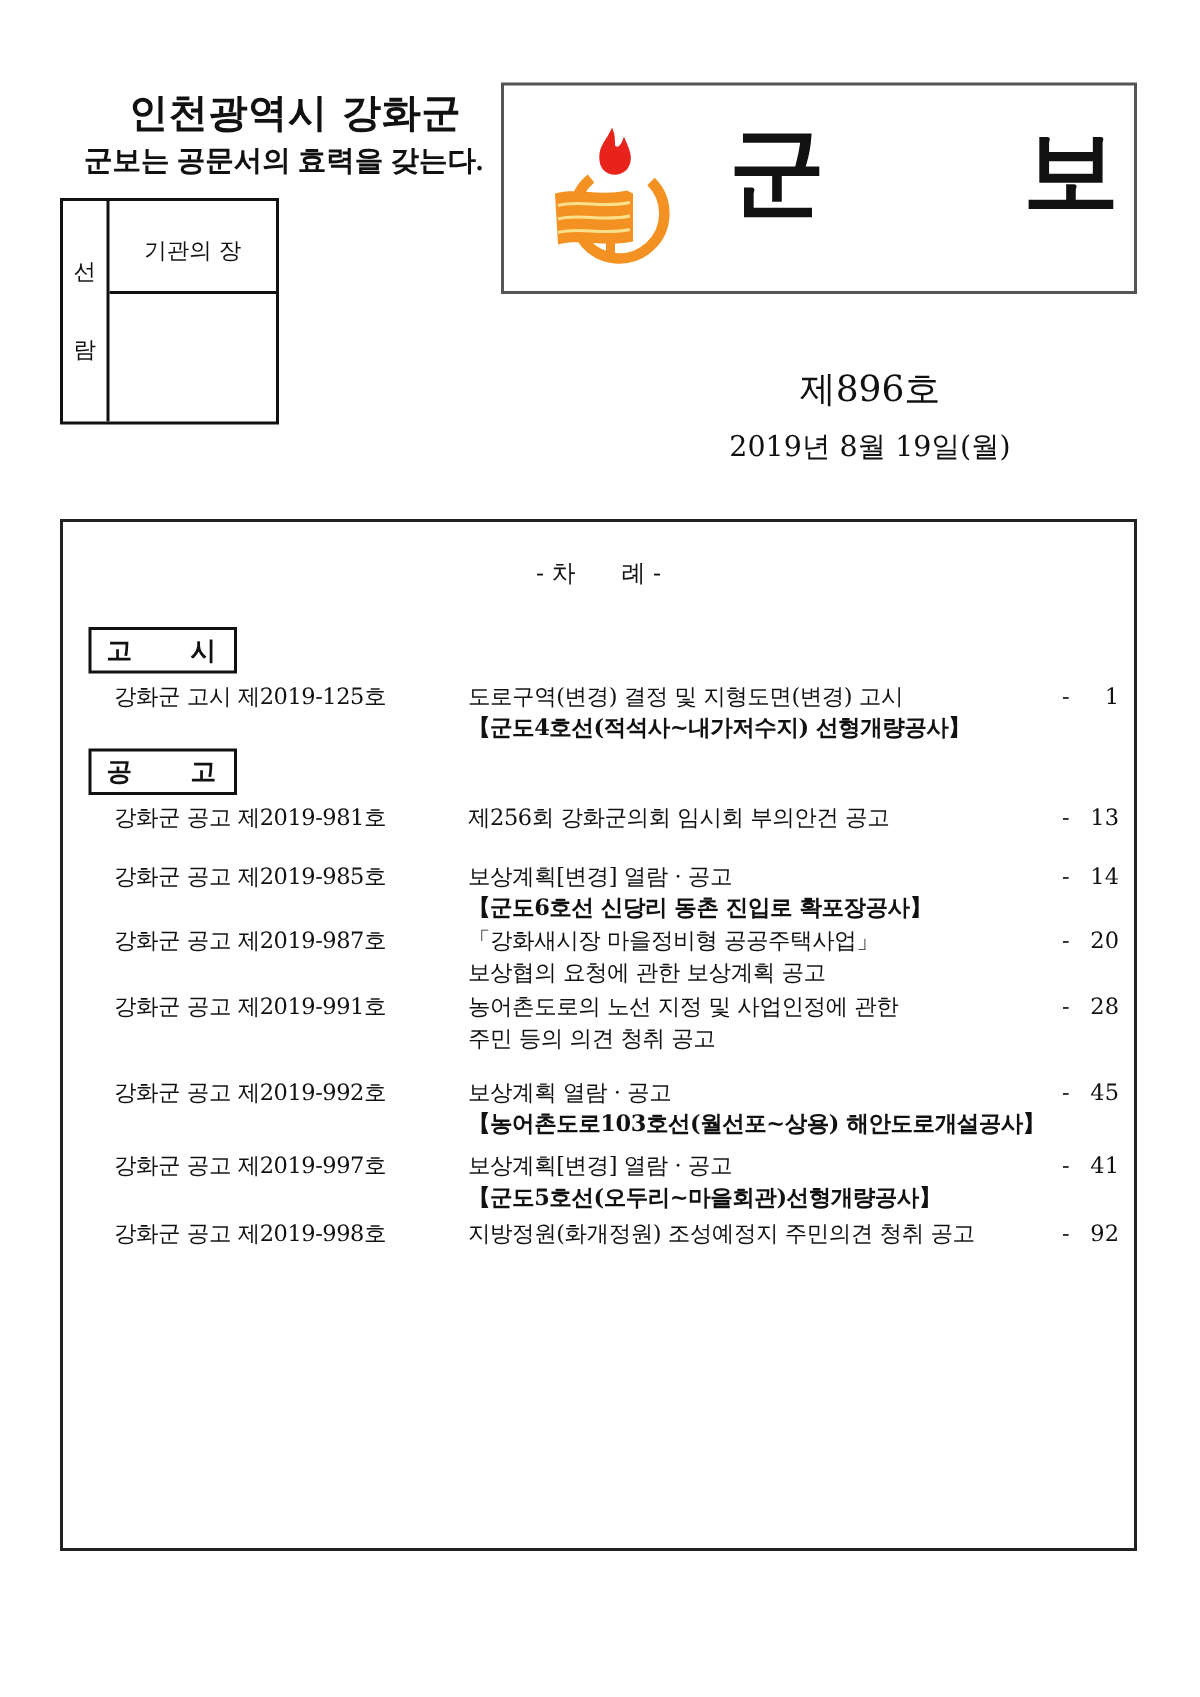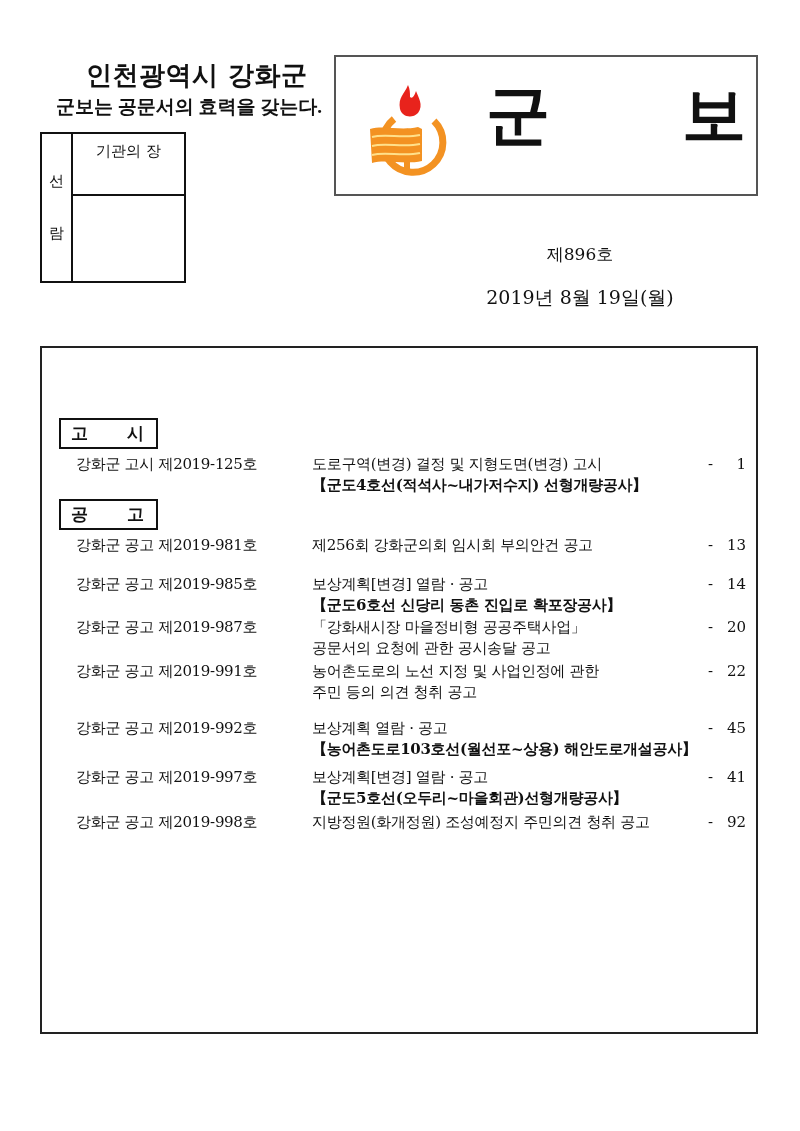--- a/index.html
+++ b/index.html
@@ -23,40 +23,40 @@
   }
   .review-label {
     width: 31px; border-right: 2px solid #111;
     display: flex; flex-direction: column; justify-content: space-around; align-items: center;
     font-family: "DejaVu Sans", "Liberation Sans", sans-serif; font-size: 15px;
     padding: 22px 0 22px 0;
   }
   .review-cells { flex: 1; display: flex; flex-direction: column; }
   .review-head {
     height: 62px; border-bottom: 2px solid #111;
-    display: flex; align-items: flex-start; justify-content: center; padding-top: 8px;
+    display: flex; align-items: flex-start; justify-content: center; padding-top: 24px;
     font-family: "DejaVu Sans", "Liberation Sans", sans-serif; font-size: 15px;
   }
   .review-sign { flex: 1; }
 
   .masthead {
     position: absolute; left: 334px; top: 55px; width: 424px; height: 141px;
     border: 2px solid #555; background: #fff;
   }
   .logo { position: absolute; left: 28px; top: 24px; width: 92px; height: 100px; }
   .masthead-title {
     position: absolute; top: 26px; left: 150px; width: 260px;
     display: flex; justify-content: space-between;
     font-family: "DejaVu Sans", "Liberation Sans", sans-serif;
     font-size: 64px; font-weight: bold; line-height: 1;
   }
 
   .issue-no {
     position: absolute; left: 450px; width: 260px; top: 243px; text-align: center;
-    font-size: 17px;
+    font-size: 24px;
   }
   .issue-date {
     position: absolute; left: 450px; width: 260px; top: 285px; text-align: center;
     font-size: 19px;
   }
 
   .toc {
     position: absolute; left: 40px; top: 346px; width: 718px; height: 688px;
     border: 2px solid #222;
   }
@@ -111,20 +111,21 @@
   <div class="masthead-title">
     <span>군</span>
     <span>보</span>
   </div>
 </div>
 
 <div class="issue-no">제896호</div>
 <div class="issue-date">2019년 8월 19일(월)</div>
 
 <div class="toc">
+  <div class="toc-title">- 차      례 -</div>
 
   <div class="section-label" style="top:70px;">
     <span>고</span>
     <span>시</span>
   </div>
   <div class="entry" style="top:106px;">
     <span class="no">강화군 고시 제2019-125호</span>
     <span class="title">도로구역(변경) 결정 및 지형도면(변경) 고시</span>
     <span class="sub">【군도4호선(적석사~내가저수지) 선형개량공사】</span>
     <span class="dash">-</span>
@@ -147,31 +148,31 @@
     <span class="no">강화군 공고 제2019-985호</span>
     <span class="title">보상계획[변경] 열람 · 공고</span>
     <span class="sub">【군도6호선 신당리 동촌 진입로 확포장공사】</span>
     <span class="dash">-</span>
     <span class="page">14</span>
   </div>
 
   <div class="entry" style="top:269px;">
     <span class="no">강화군 공고 제2019-987호</span>
     <span class="title">「강화새시장 마을정비형 공공주택사업」</span>
-    <span class="sub plain">공문서의 요청에 관한 공시송달 공고</span>
+    <span class="sub plain">보상협의 요청에 관한 보상계획 공고</span>
     <span class="dash">-</span>
     <span class="page">20</span>
   </div>
 
   <div class="entry" style="top:313px;">
     <span class="no">강화군 공고 제2019-991호</span>
     <span class="title">농어촌도로의 노선 지정 및 사업인정에 관한</span>
     <span class="sub plain">주민 등의 의견 청취 공고</span>
     <span class="dash">-</span>
-    <span class="page">22</span>
+    <span class="page">28</span>
   </div>
 
   <div class="entry" style="top:370px;">
     <span class="no">강화군 공고 제2019-992호</span>
     <span class="title">보상계획 열람 · 공고</span>
     <span class="sub">【농어촌도로103호선(월선포~상용) 해안도로개설공사】</span>
     <span class="dash">-</span>
     <span class="page">45</span>
   </div>
 

